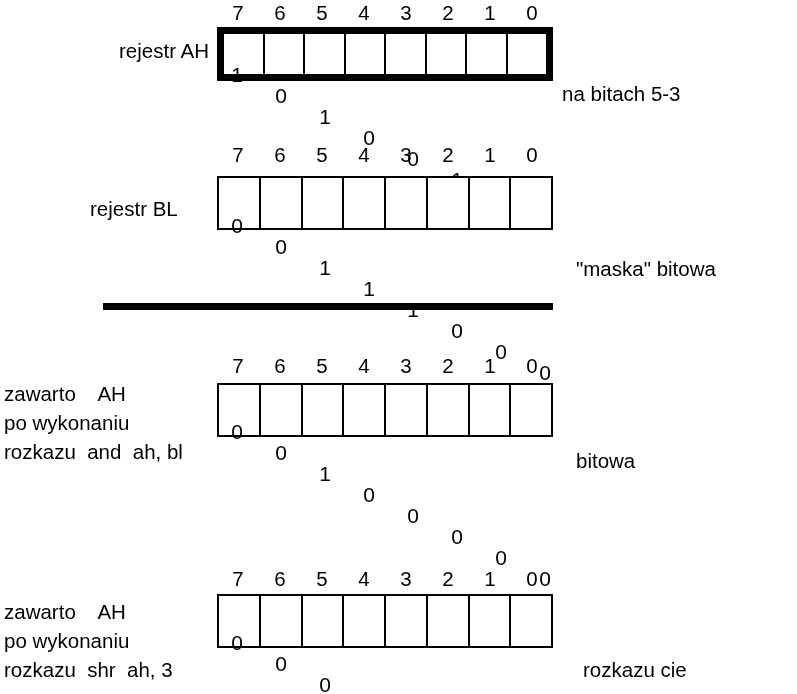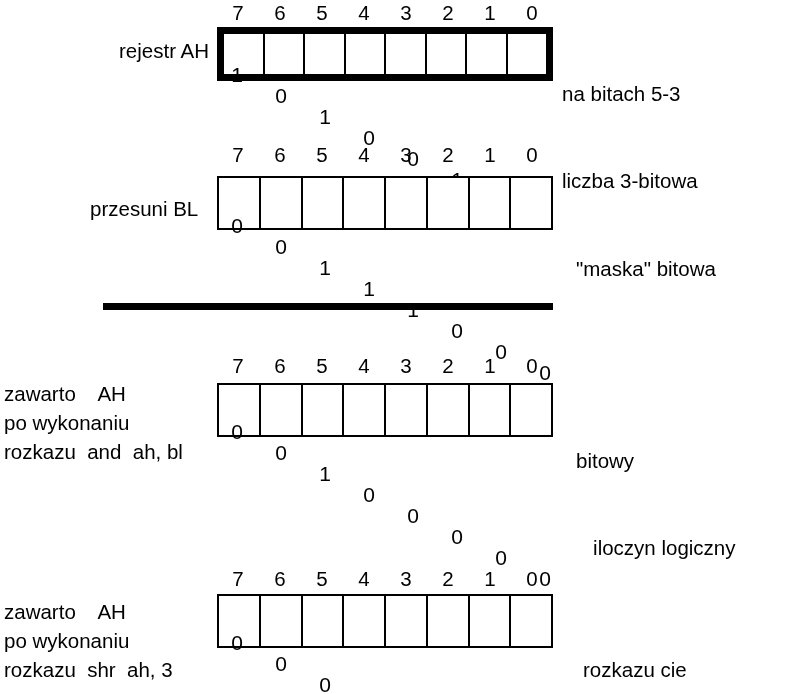--- a/index.html
+++ b/index.html
@@ -105,37 +105,36 @@
   <span style="left:0px;">1</span>
   <span style="left:44px;">0</span>
   <span style="left:88px;">1</span>
   <span style="left:132px;">0</span>
   <span style="left:176px;">0</span>
   <span style="left:220px;">1</span>
   <span style="left:264px;">1</span>
   <span style="left:308px;">1</span>
 </div>
 
-<div class="abs caption-right" style="left:562px; top:21px;">
+<div class="abs caption-right" style="left:562px; top:21px;text-align:right;">
   <div>na bitach 5-3</div>
-  <div>liczba 3-bitowa</div>
 </div>
 
 <div class="abs bitnums" style="left:217px; top:144px;">
   <span>7</span>
   <span>6</span>
   <span>5</span>
   <span>4</span>
   <span>3</span>
   <span>2</span>
   <span>1</span>
   <span>0</span>
 </div>
 
-<div class="abs caption" style="left:90px; top:194px;">przesuni BL</div>
+<div class="abs caption" style="left:90px; top:194px;">rejestr BL</div>
 
 <div class="abs regbox thin" style="left:217px; top:176px;">
   <div class="cell"></div>
   <div class="cell"></div>
   <div class="cell"></div>
   <div class="cell"></div>
   <div class="cell"></div>
   <div class="cell"></div>
   <div class="cell"></div>
   <div class="cell"></div>
@@ -189,22 +188,21 @@
   <span style="left:44px;">0</span>
   <span style="left:88px;">1</span>
   <span style="left:132px;">0</span>
   <span style="left:176px;">0</span>
   <span style="left:220px;">0</span>
   <span style="left:264px;">0</span>
   <span style="left:308px;">0</span>
 </div>
 
 <div class="abs caption-right" style="left:576px; top:388px;">
-  <div>bitowy</div>
-  <div>   iloczyn logiczny</div>
+  <div>bitowa</div>
 </div>
 
 <div class="abs bitnums" style="left:217px; top:568px;">
   <span>7</span>
   <span>6</span>
   <span>5</span>
   <span>4</span>
   <span>3</span>
   <span>2</span>
   <span>1</span>

